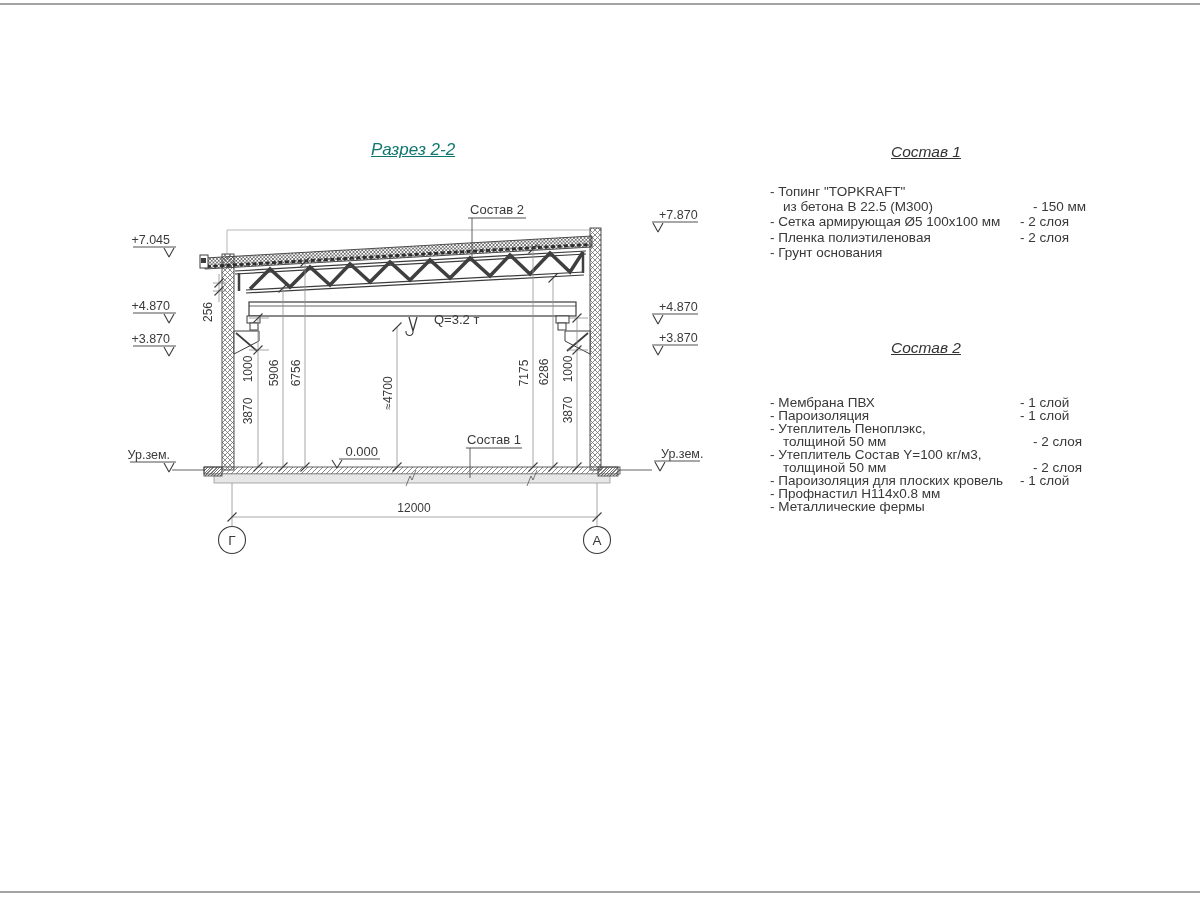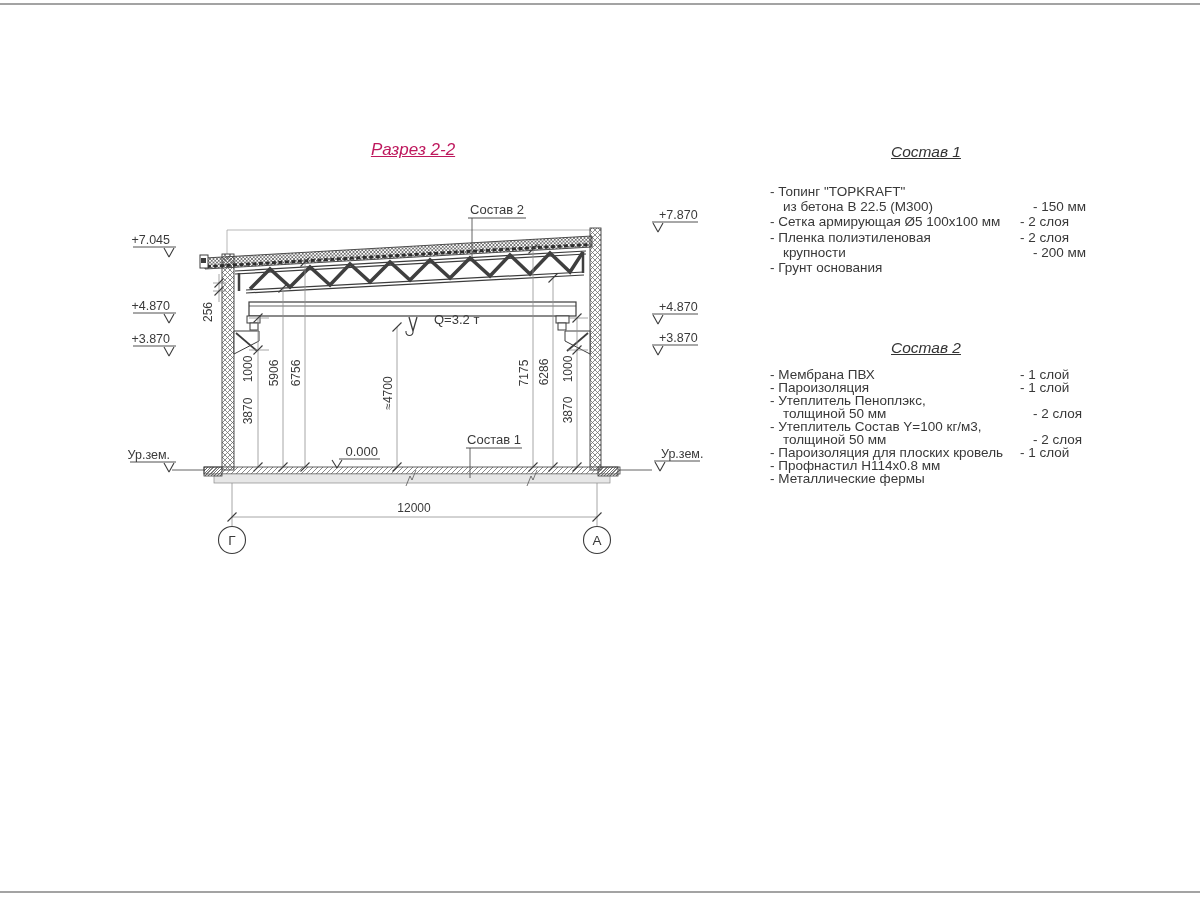--- a/index.html
+++ b/index.html
@@ -5,33 +5,33 @@
   html,body{margin:0;padding:0;}
   body{
     width:1200px;height:900px;position:relative;background:#ffffff;
     font-family:"Liberation Sans", sans-serif;color:#3a3a3a;overflow:hidden;
   }
   .page-edge{position:absolute;left:0;width:1200px;height:2px;background:#a3a3a3;}
   .edge-top{top:3px;}
   .edge-bottom{top:891px;}
   .dwg-title{
     position:absolute;left:338px;top:140px;width:150px;text-align:center;
-    font-size:17px;font-style:italic;text-decoration:underline;color:#be185d;
+    font-size:17px;font-style:italic;text-decoration:underline;color:#0f766e;
   }
   .panel-header{
     position:absolute;left:770px;width:312px;text-align:center;
     font-size:15.5px;font-style:italic;text-decoration:underline;color:#333;
   }
   .mat-list{position:absolute;left:770px;width:318px;font-size:13.5px;color:#383838;}
   .mat-row{display:flex;}
   .mat-row .t{width:250px;white-space:pre;}
   .mat-row .q{flex:1;white-space:pre;}
   .mat-row.indent .t{padding-left:13px;}
   #s1-list{top:184px;line-height:15.2px;}
-  #s2-list{top:368px;line-height:13px;}
+  #s2-list{top:396px;line-height:13px;}
   svg{position:absolute;left:0;top:0;}
   svg text{font-family:"Liberation Sans", sans-serif;fill:#3a3a3a;}
   .dimtxt{font-size:12px;}
   .lbltxt{font-size:13px;}
   .elevtxt{font-size:12.5px;}
 </style>
 </head>
 <body>
 
 <div class="page-edge edge-top"></div>
@@ -246,24 +246,20 @@
       <span class="q">- 150 мм</span>
     </div>
   <div class="mat-row">
       <span class="t">- Сетка армирующая Ø5 100x100 мм</span>
       <span class="q">- 2 слоя</span>
     </div>
   <div class="mat-row">
       <span class="t">- Пленка полиэтиленовая</span>
       <span class="q">- 2 слоя</span>
     </div>
-  <div class="mat-row indent">
-      <span class="t">крупности</span>
-      <span class="q">- 200 мм</span>
-    </div>
   <div class="mat-row">
       <span class="t">- Грунт основания</span>
       <span class="q"></span>
     </div>
 </div>
 
 <div class="panel-header" id="s2-header" style="top:339px">Состав 2</div>
 
 <div class="mat-list" id="s2-list">
   <div class="mat-row">

